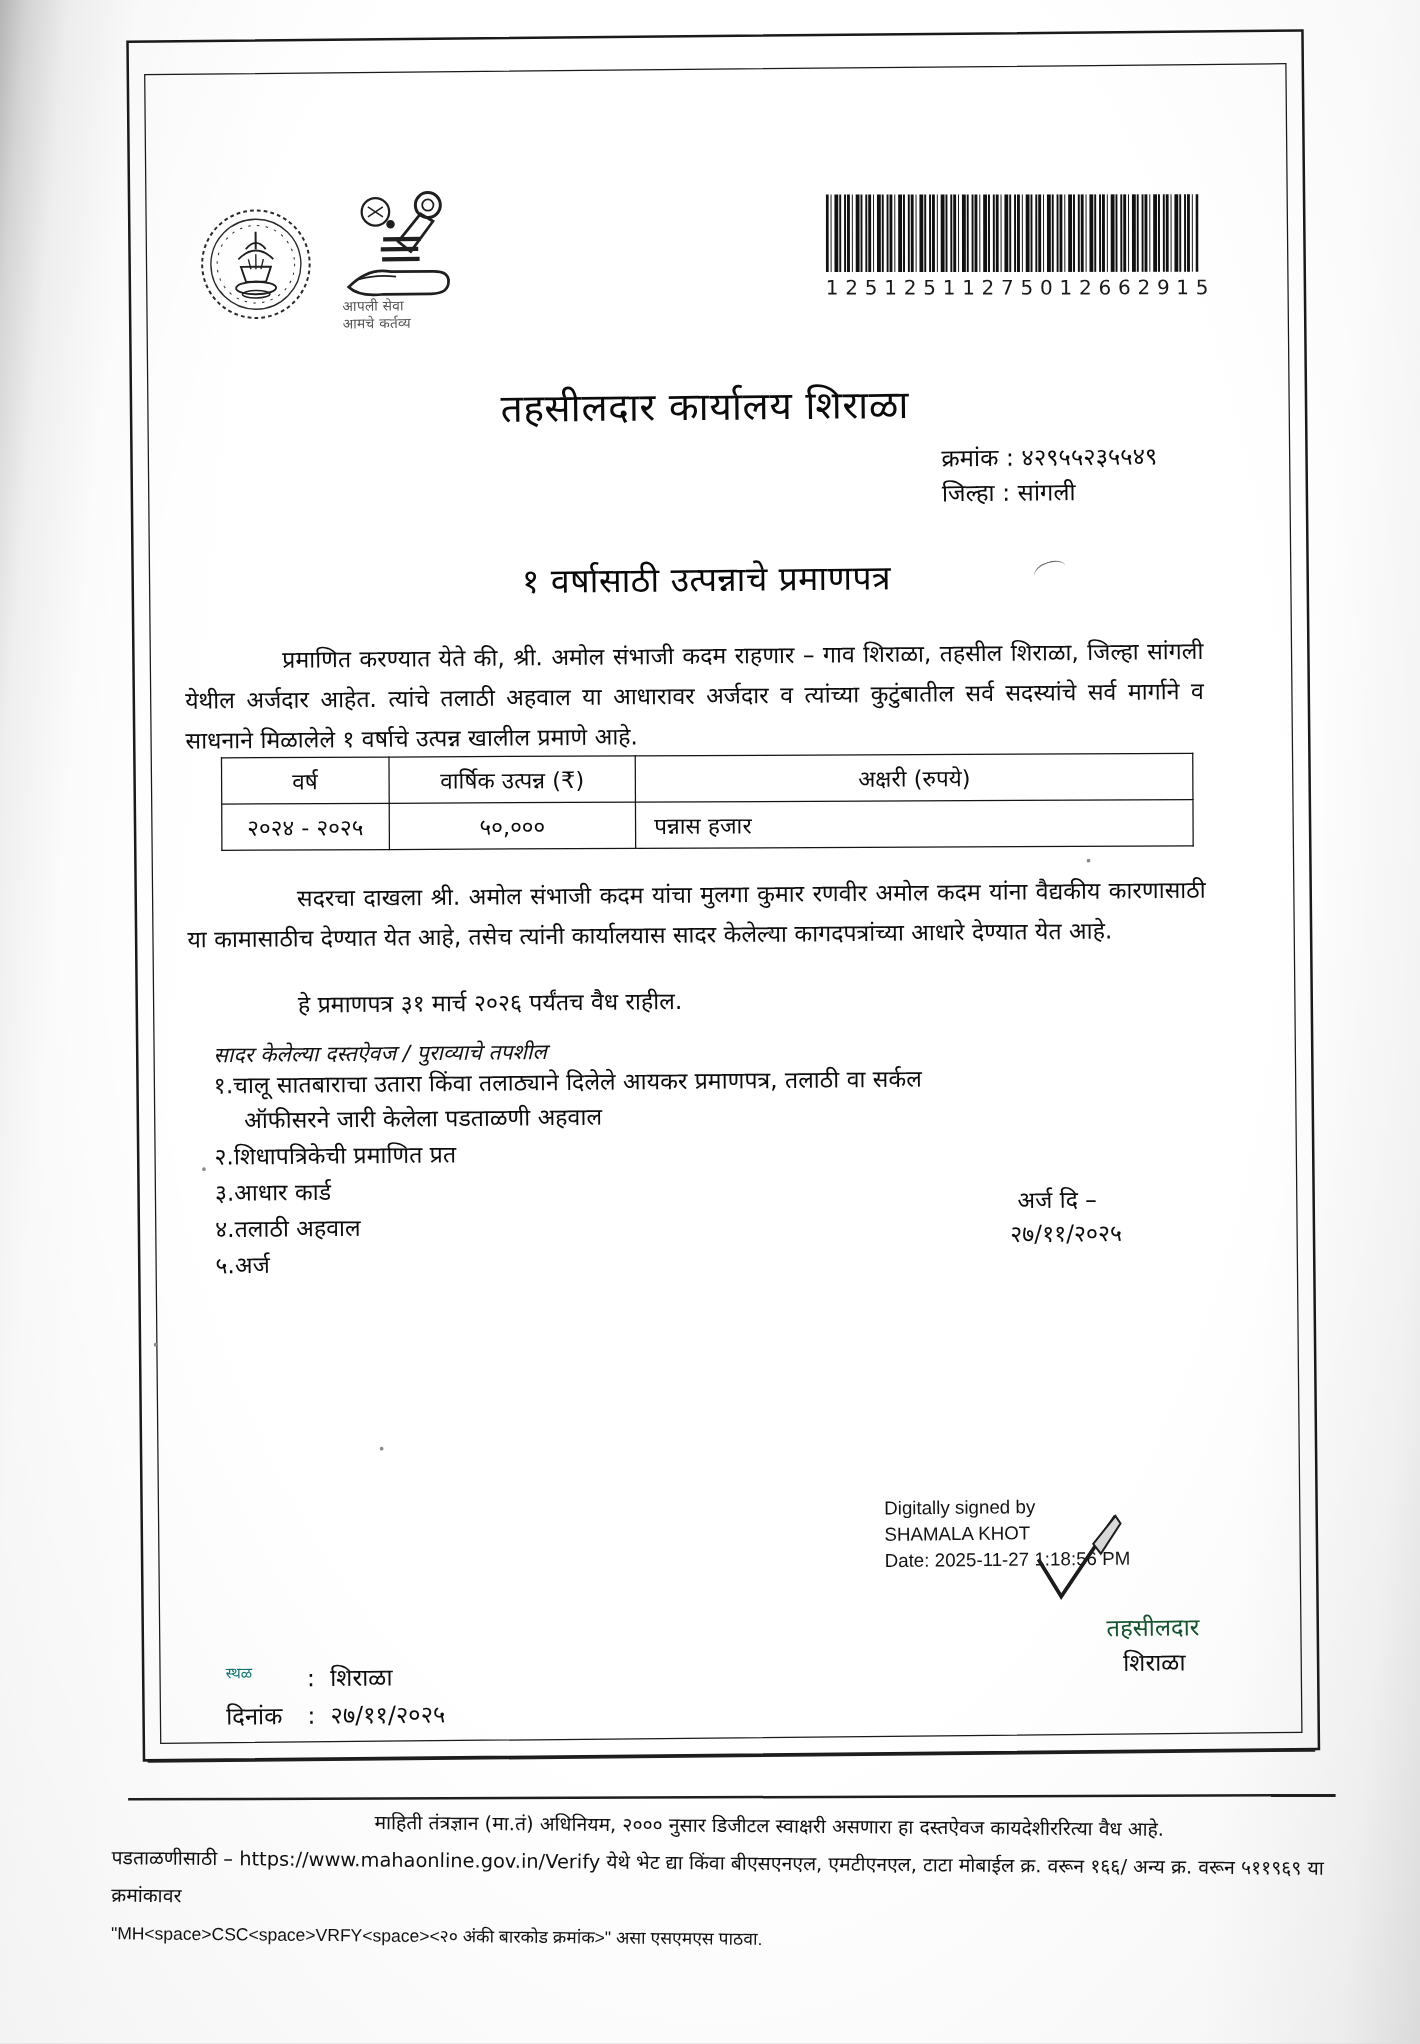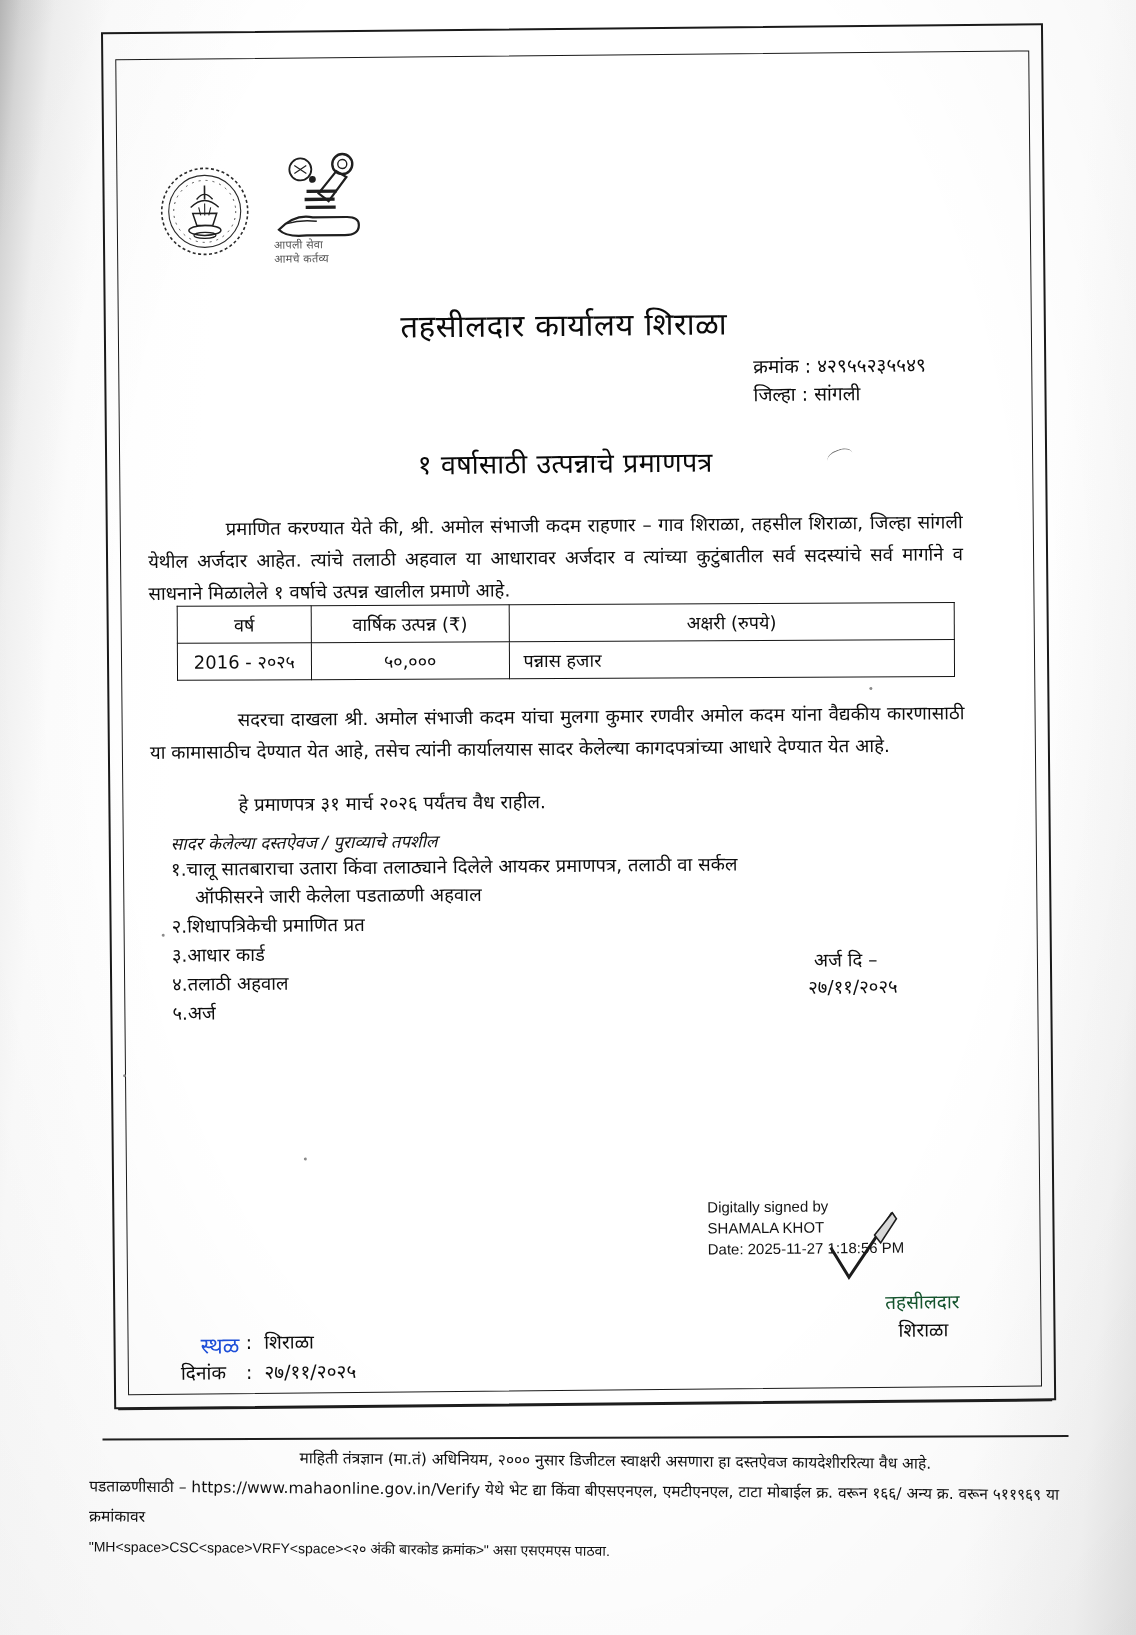--- a/index.html
+++ b/index.html
@@ -276,21 +276,21 @@
     color: #14532d;
   }
   .tahsildar-2 {
     position: absolute;
     left: 893px;
     top: 1320px;
     font-size: 19px;
     color: #0d0d0d;
   }
 
-  .sthal-label { position: absolute; left: 175px; top: 1326px; font-size: 22px; color:#1d4ed8;margin-left:20px;}
+  .sthal-label { position: absolute; left: 175px; top: 1326px; font-size: 12px; color:#0f766e;}
   .sthal-val   { position: absolute; left: 240px; top: 1326px; font-size: 19px; color:#0d0d0d;}
   .dinank-label{ position: absolute; left: 175px; top: 1356px; font-size: 19px; color:#0d0d0d;}
   .dinank-val  { position: absolute; left: 240px; top: 1356px; font-size: 19px; color:#0d0d0d;}
 
   .printed-by {
     position: absolute;
     left: 330px;
     top: 1396px;
     font-family: "Liberation Sans", sans-serif;
     font-size: 14.5px;
@@ -365,41 +365,45 @@
         <path d="M34 44 L64 44 M32 52 L62 52 M33 60 L63 60" stroke="#1f1f1f" stroke-width="3.4"></path>
         <path d="M6 82 Q22 66 40 70 L74 70 Q86 70 86 78 Q86 88 72 88 L34 88 Q14 90 6 82 Z" fill="none" stroke="#1f1f1f" stroke-width="2.2"></path>
         <path d="M14 76 Q28 72 44 74" fill="none" stroke="#1f1f1f" stroke-width="1.4"></path>
       </svg>
     </div>
     <div class="hand-caption mr">
       <div>आपली सेवा</div>
       <div>आमचे कर्तव्य</div>
     </div>
 
+    <div class="barcode-wrap">
+      <div class="barcode"></div>
+      <div class="barcode-num">12512511275012662915</div>
+    </div>
 
     <div class="office-title mr">तहसीलदार कार्यालय शिराळा</div>
     <div class="krmank mr">क्रमांक : ४२९५५२३५५४९</div>
     <div class="jilha mr">जिल्हा : सांगली</div>
 
     <div class="cert-title mr">१ वर्षासाठी उत्पन्नाचे प्रमाणपत्र</div>
     <div class="pen-mark"></div>
 
     <div class="body-para mr" id="para1">प्रमाणित करण्यात येते की, श्री. अमोल संभाजी कदम राहणार – गाव शिराळा, तहसील शिराळा, जिल्हा सांगली येथील अर्जदार आहेत. त्यांचे तलाठी अहवाल या आधारावर अर्जदार व त्यांच्या कुटुंबातील सर्व सदस्यांचे सर्व मार्गाने व साधनाने मिळालेले १ वर्षाचे उत्पन्न खालील प्रमाणे आहे.</div>
 
     <table class="table">
       <thead>
         <tr>
           <th class="c1 th-c mr">वर्ष</th>
           <th class="c2 th-c mr">वार्षिक उत्पन्न (₹)</th>
           <th class="c3 c3-head mr">अक्षरी (रुपये)</th>
         </tr>
       </thead>
       <tbody>
         <tr>
-          <td class="c1 mr">2016 - २०२५</td>
+          <td class="c1 mr">२०२४ - २०२५</td>
           <td class="c2 mr">५०,०००</td>
           <td class="c3 c3-cell mr">पन्नास हजार</td>
         </tr>
       </tbody>
     </table>
 
     <div class="body-para mr" id="para2">सदरचा दाखला श्री. अमोल संभाजी कदम यांचा मुलगा कुमार रणवीर अमोल कदम यांना वैद्यकीय कारणासाठी या कामासाठीच देण्यात येत आहे, तसेच त्यांनी कार्यालयास सादर केलेल्या कागदपत्रांच्या आधारे देण्यात येत आहे.</div>
     <div class="body-para mr" id="para3">हे प्रमाणपत्र ३१ मार्च २०२६ पर्यंतच वैध राहील.</div>
 
     <div class="docs-heading mr">सादर केलेल्या दस्तऐवज / पुराव्याचे तपशील</div>

